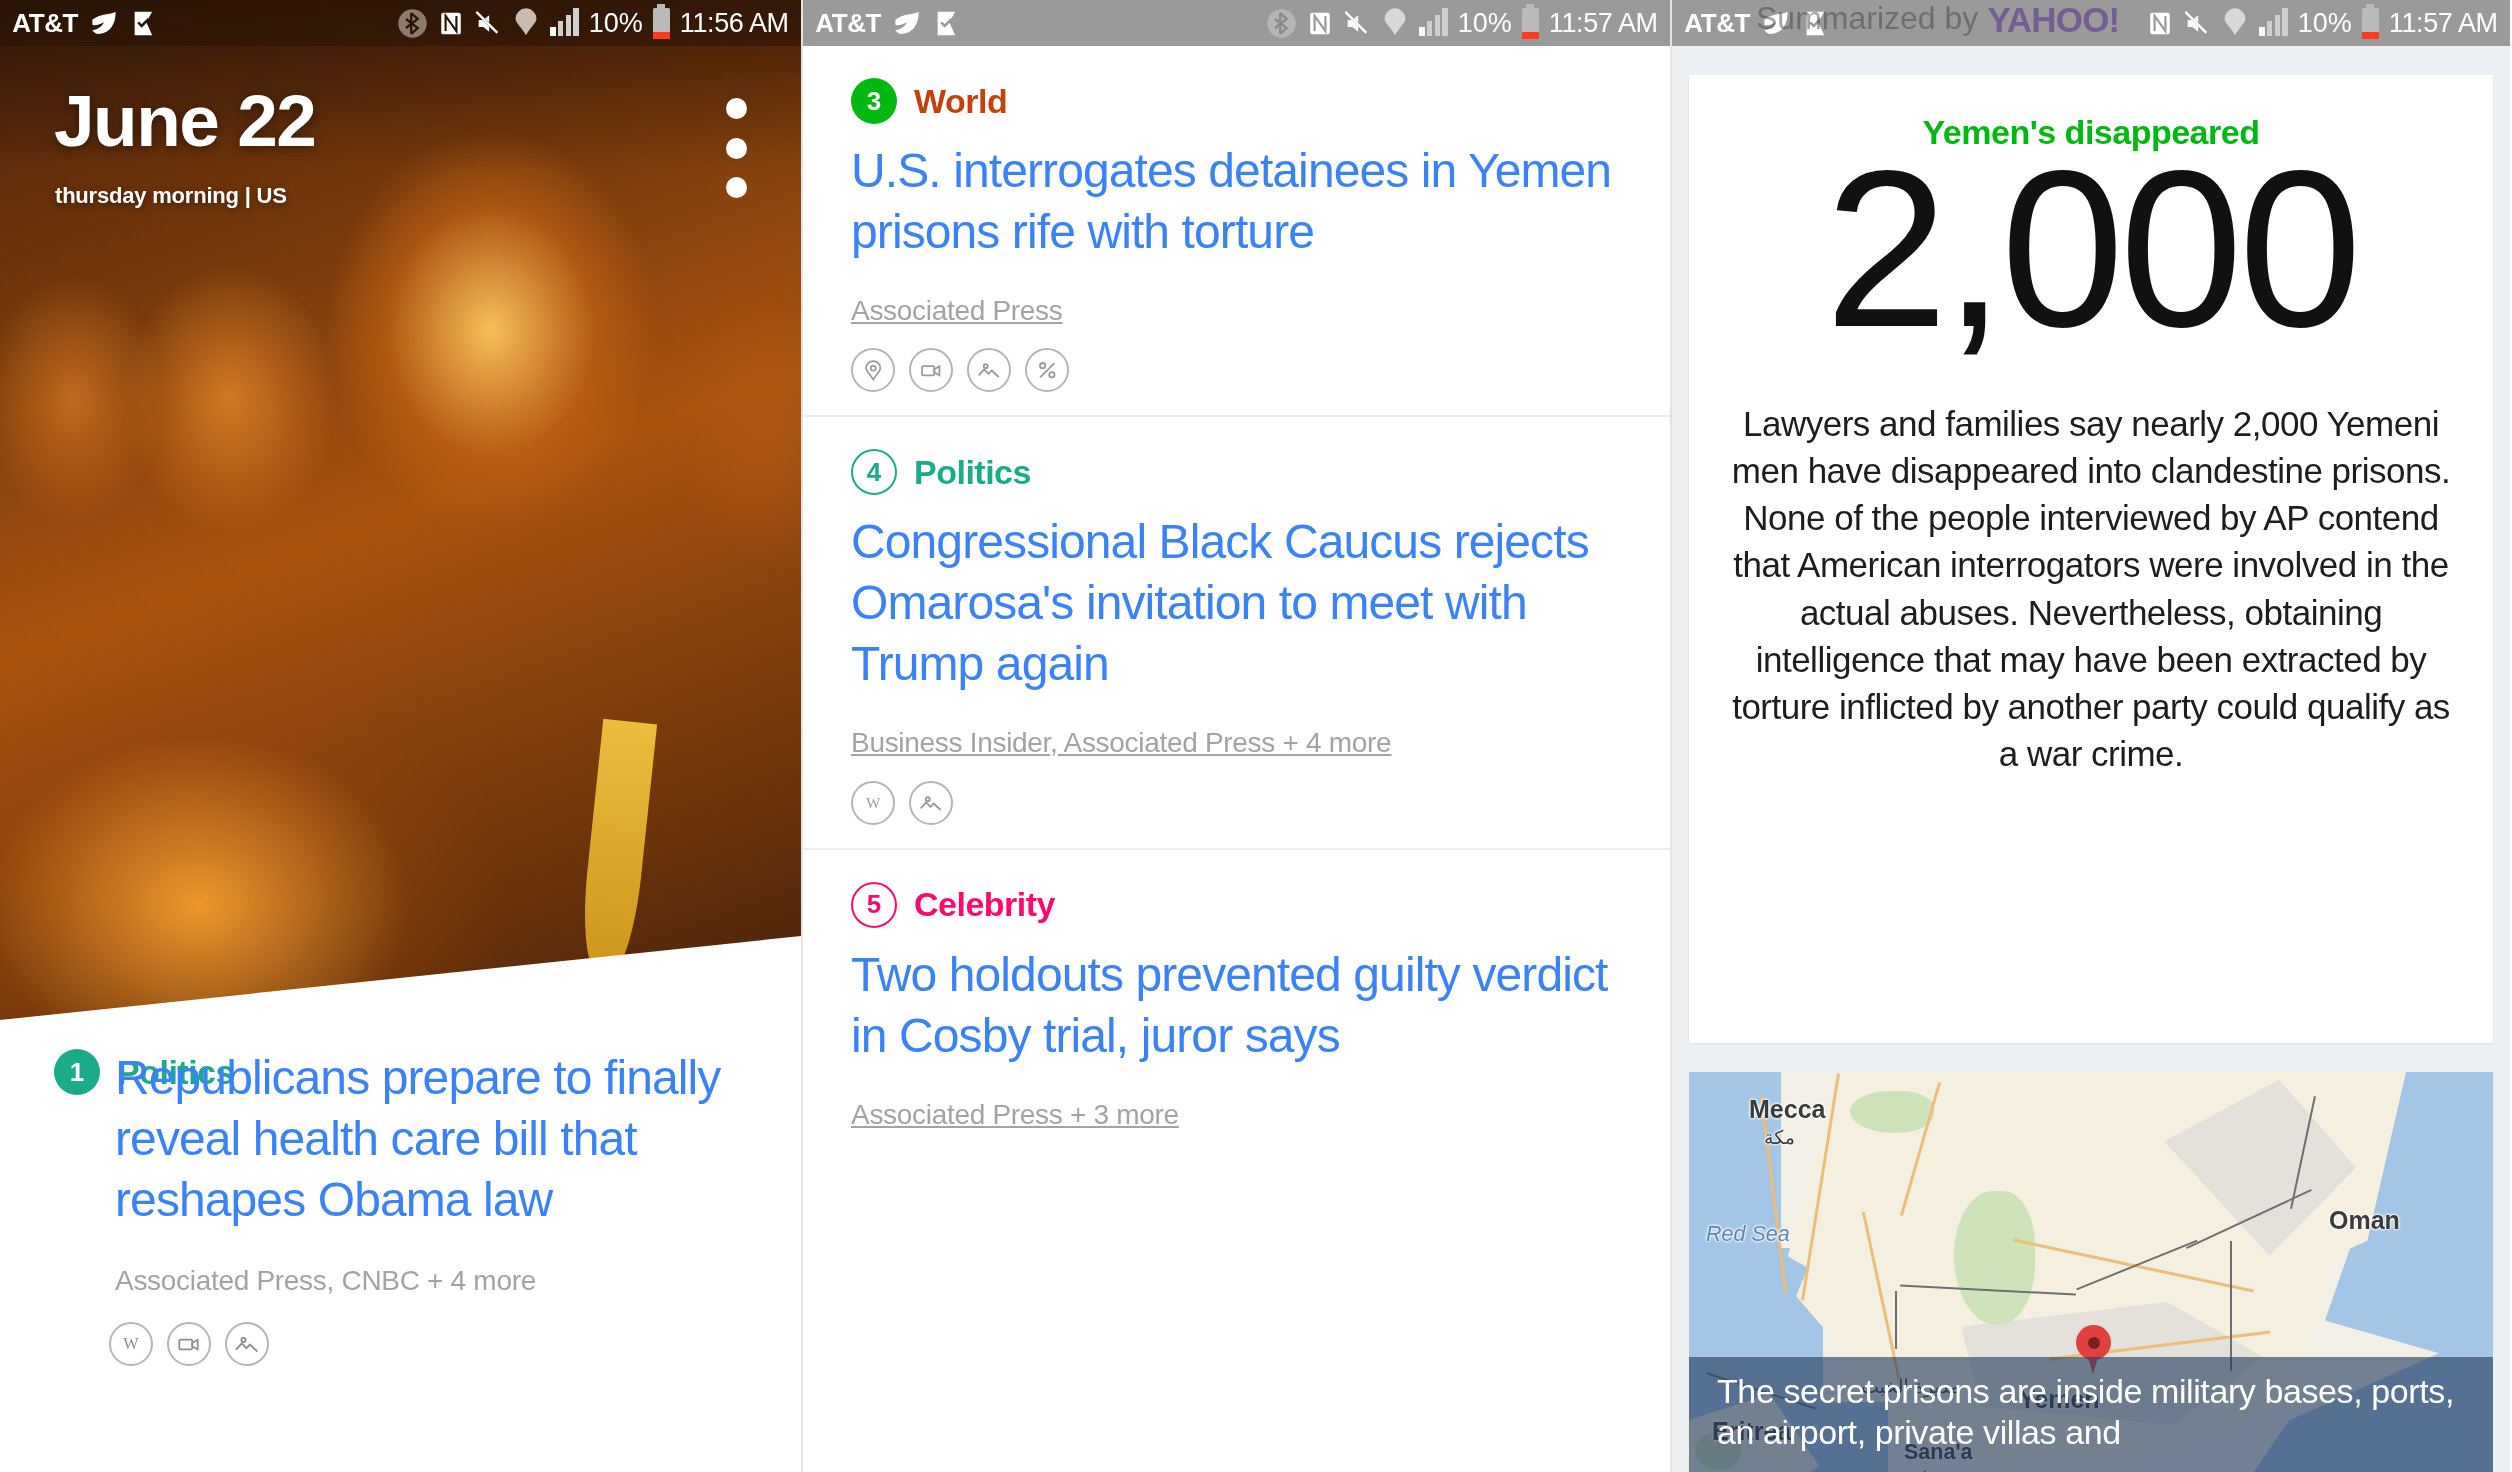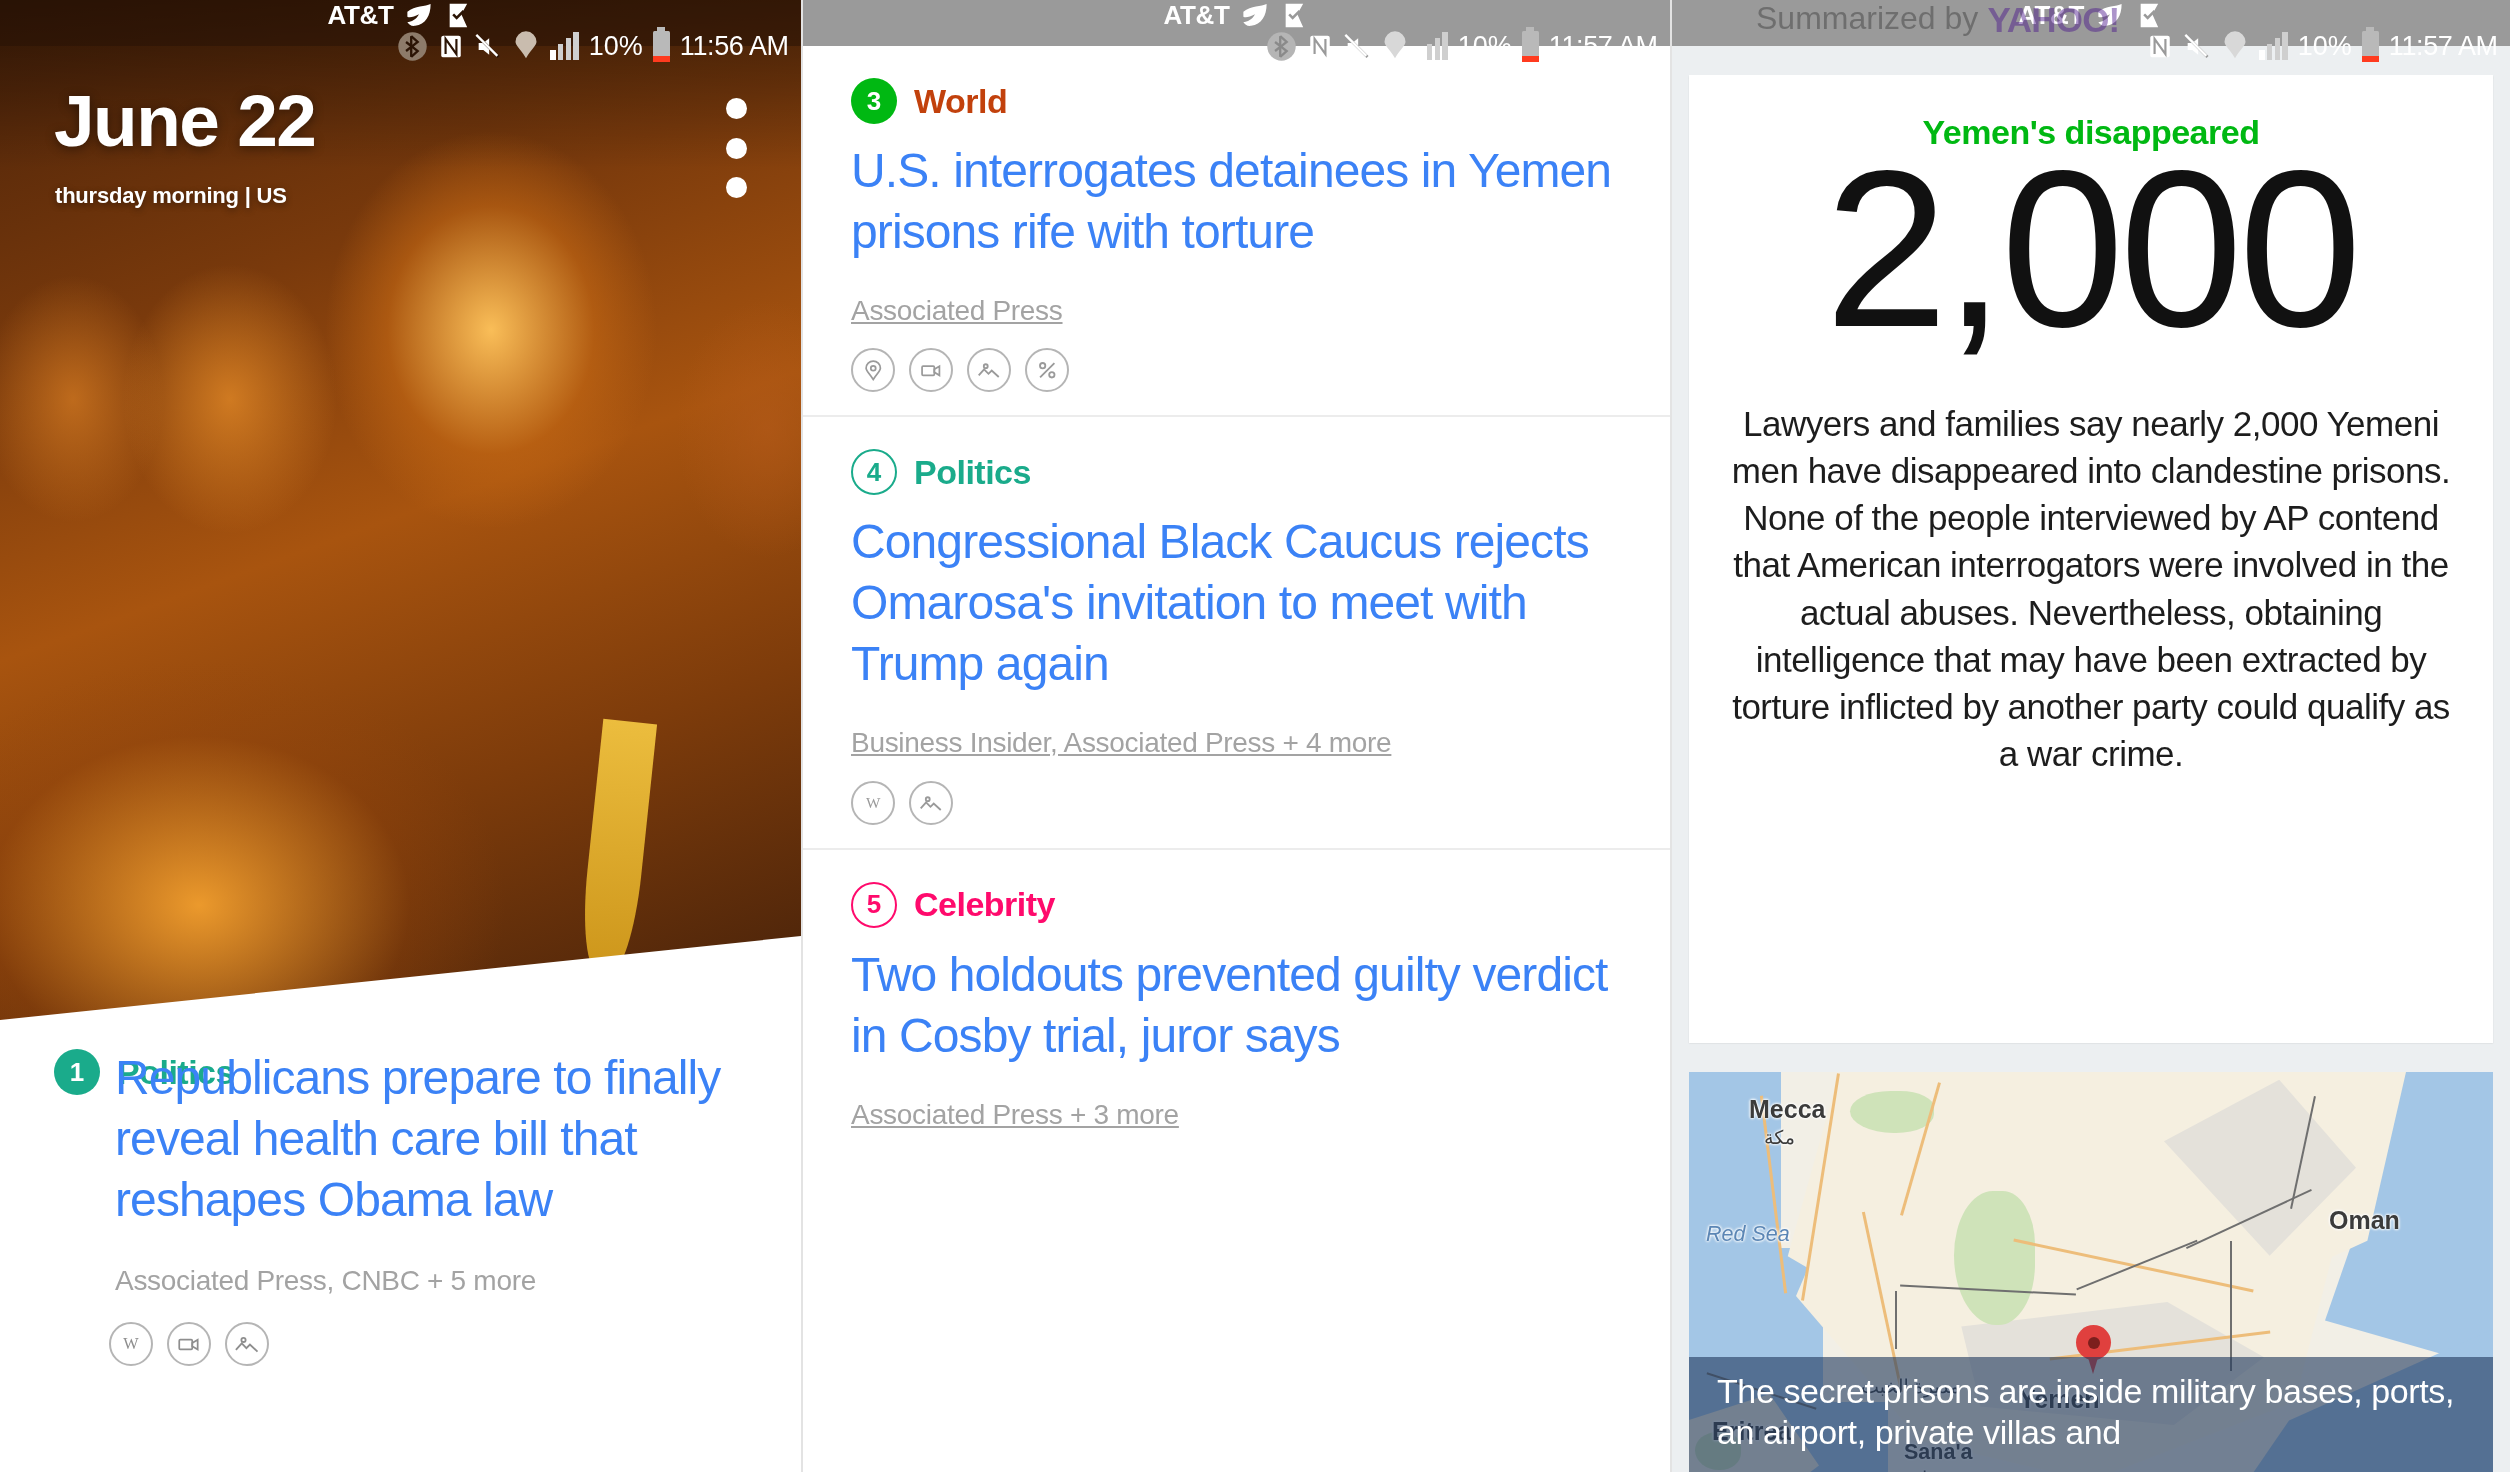--- a/index.html
+++ b/index.html
@@ -8,21 +8,21 @@
 
   .screens { display:flex; width:2512px; height:1472px; }
   .panel { position:relative; overflow:hidden; height:1472px; background:#fff; }
   .p1 { width:801px; }
   .p2 { width:871px; border-left:2.3px solid #e3e3e3; border-right:2.3px solid #e3e3e3; }
   .p3 { width:838px; background:#eceff1; }
 
   
   .statusbar { position:absolute; top:0; left:0; right:0; height:46px;
     display:flex; align-items:center; padding:0 12.3px; z-index:40;
-    font-size:26px; color:#fff; letter-spacing:0px;flex-direction:column; }
+    font-size:26px; color:#fff; letter-spacing:0px; }
   .sb-dark { background:rgba(40,18,6,.55); }
   .sb-gray { background:#9a9a9a; }
   .sb-left { display:flex; align-items:center; gap:10px; }
   .sb-right { margin-left:auto; display:flex; align-items:center; gap:10px; }
   .carrier { font-weight:700; font-size:26px; letter-spacing:-0.4px; }
   .sb-ic { display:block; }
   .sb-time { font-size:27px; font-weight:400; letter-spacing:-0.4px; }
   .pct { font-size:27px; }
 
   .batt { width:17px; height:31px; background:#b9b9b9; position:relative; border-radius:1.5px; }
@@ -168,21 +168,21 @@
 
     <div class="angle-card"></div>
 
     <div class="p1-head card-head">
       <div class="rank filled" style="background:#1aab8b">1</div>
       <div class="cat" style="color:#1aab8b">Politics</div>
     </div>
 
     <div class="p1-body">
       <div class="headline">Republicans prepare to finally reveal health care bill that reshapes Obama law</div>
-      <div class="sources">Associated Press, CNBC + 5 more</div>
+      <div class="sources">Associated Press, CNBC + 4 more</div>
       <div class="icrow">
         <div class="ic">
           <svg width="26" height="26" viewBox="0 0 24 24">
               <text x="12" y="17" font-size="15" font-family="Liberation Serif, serif" text-anchor="middle" fill="#8e8e8e">W</text>
             </svg>
         </div>
         <div class="ic">
           <svg width="26" height="26" viewBox="0 0 24 24" fill="none" stroke="#8e8e8e" stroke-width="1.6">
             <rect x="3" y="8" width="12" height="9" rx="1"></rect>
               <path d="M15 11l5-3v9l-5-3z"></path>

